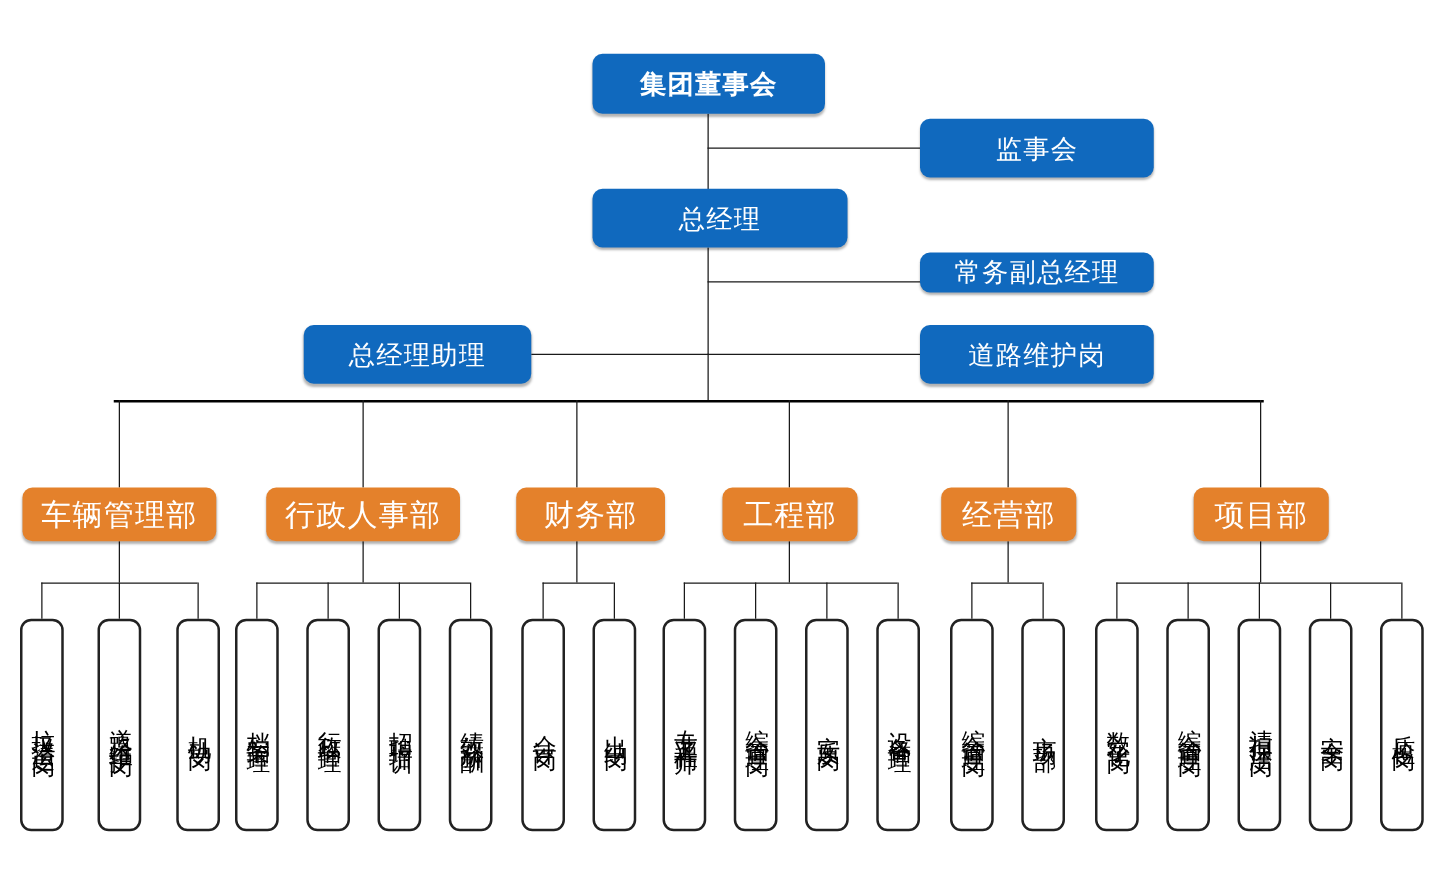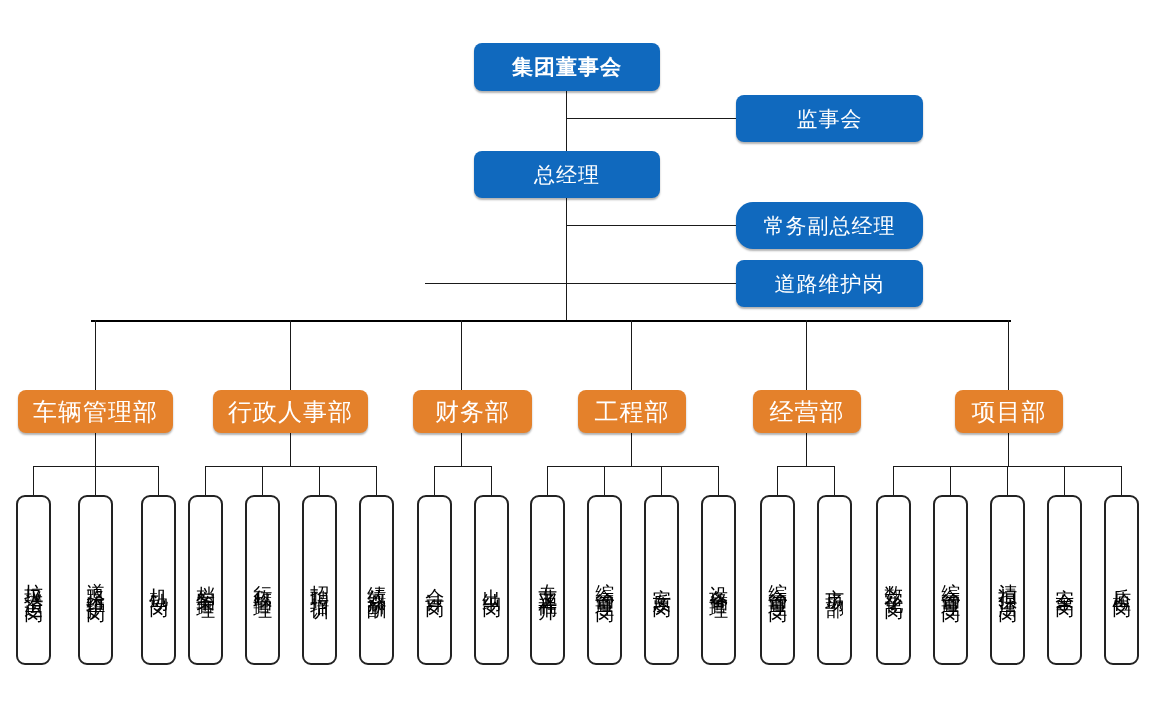--- a/index.html
+++ b/index.html
@@ -135,26 +135,27 @@
   <div class="ln v" style="left:893px;  top:466px; height:29px;"></div>
   <div class="ln v" style="left:950px;  top:466px; height:29px;"></div>
   <div class="ln v" style="left:1007px; top:466px; height:29px;"></div>
   <div class="ln v" style="left:1064px; top:466px; height:29px;"></div>
   <div class="ln v" style="left:1121px; top:466px; height:29px;"></div>
 
   <div class="node blue" style="left:474px; top:43px; width:186px; height:48px;font-weight:bold;">集团董事会</div>
 
   <div class="node blue" style="left:736px; top:95px; width:187px; height:47px;">监事会</div>
 
-  <div class="node blue" style="left:474px; top:151px; width:186px; height:47px;">总经理</div>
-
-  <div class="node blue" style="left:736px; top:202px; width:187px; height:47px;border-radius:17px;">常务副总经理</div>
+  <div class="node blue" style="left:474px; top:151px; width:204px; height:47px;">总经理</div>
+
+  <div class="node blue" style="left:736px; top:202px; width:187px; height:32px;">常务副总经理</div>
 
   <div class="node blue" style="left:736px; top:260px; width:187px; height:47px;">道路维护岗</div>
 
+  <div class="node blue" style="left:243px; top:260px; width:182px; height:47px;">总经理助理</div>
 
   <div class="node orange" style="left:18px; top:390px; width:155px; height:43px;">车辆管理部</div>
 
   <div class="node orange" style="left:213px; top:390px; width:155px; height:43px;">行政人事部</div>
 
   <div class="node orange" style="left:413px; top:390px; width:119px; height:43px;">财务部</div>
 
   <div class="node orange" style="left:578px; top:390px; width:108px; height:43px;">工程部</div>
 
   <div class="node orange" style="left:753px; top:390px; width:108px; height:43px;">经营部</div>

